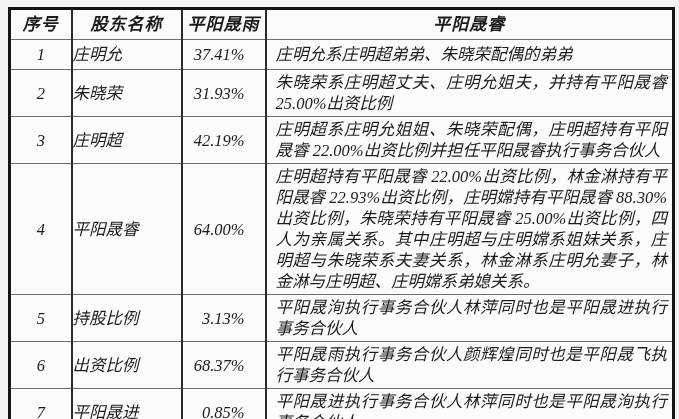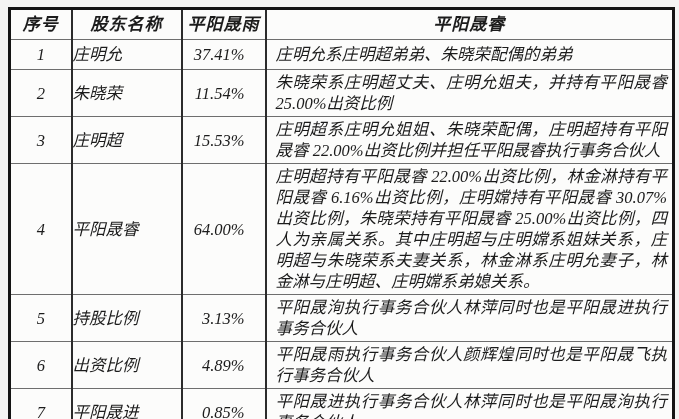--- a/index.html
+++ b/index.html
@@ -90,49 +90,49 @@
   <tr>
     <td class="col-serial">1</td>
     <td class="col-name">庄明允</td>
     <td class="col-ratio">37.41%</td>
     <td class="col-relation">庄明允系庄明超弟弟、朱晓荣配偶的弟弟</td>
   </tr>
 
   <tr>
     <td class="col-serial">2</td>
     <td class="col-name">朱晓荣</td>
-    <td class="col-ratio">11.54%</td>
+    <td class="col-ratio">31.93%</td>
     <td class="col-relation">朱晓荣系庄明超丈夫、庄明允姐夫，并持有平阳晟睿 25.00%出资比例</td>
   </tr>
 
   <tr>
     <td class="col-serial">3</td>
     <td class="col-name">庄明超</td>
-    <td class="col-ratio">15.53%</td>
+    <td class="col-ratio">42.19%</td>
     <td class="col-relation">庄明超系庄明允姐姐、朱晓荣配偶，庄明超持有平阳晟睿 22.00%出资比例并担任平阳晟睿执行事务合伙人</td>
   </tr>
 
   <tr>
     <td class="col-serial">4</td>
     <td class="col-name">平阳晟睿</td>
     <td class="col-ratio">64.00%</td>
-    <td class="col-relation">庄明超持有平阳晟睿 22.00%出资比例，林金淋持有平阳晟睿 6.16%出资比例，庄明嫦持有平阳晟睿 30.07%出资比例，朱晓荣持有平阳晟睿 25.00%出资比例，四人为亲属关系。其中庄明超与庄明嫦系姐妹关系，庄明超与朱晓荣系夫妻关系，林金淋系庄明允妻子，林金淋与庄明超、庄明嫦系弟媳关系。</td>
+    <td class="col-relation">庄明超持有平阳晟睿 22.00%出资比例，林金淋持有平阳晟睿 22.93%出资比例，庄明嫦持有平阳晟睿 88.30%出资比例，朱晓荣持有平阳晟睿 25.00%出资比例，四人为亲属关系。其中庄明超与庄明嫦系姐妹关系，庄明超与朱晓荣系夫妻关系，林金淋系庄明允妻子，林金淋与庄明超、庄明嫦系弟媳关系。</td>
   </tr>
 
   <tr>
     <td class="col-serial">5</td>
     <td class="col-name">持股比例</td>
     <td class="col-ratio">3.13%</td>
     <td class="col-relation">平阳晟洵执行事务合伙人林萍同时也是平阳晟进执行事务合伙人</td>
   </tr>
 
   <tr>
     <td class="col-serial">6</td>
     <td class="col-name">出资比例</td>
-    <td class="col-ratio">4.89%</td>
+    <td class="col-ratio">68.37%</td>
     <td class="col-relation">平阳晟雨执行事务合伙人颜辉煌同时也是平阳晟飞执行事务合伙人</td>
   </tr>
 
   <tr>
     <td class="col-serial">7</td>
     <td class="col-name">平阳晟进</td>
     <td class="col-ratio">0.85%</td>
     <td class="col-relation">平阳晟进执行事务合伙人林萍同时也是平阳晟洵执行事务合伙人</td>
   </tr>
 </tbody>

